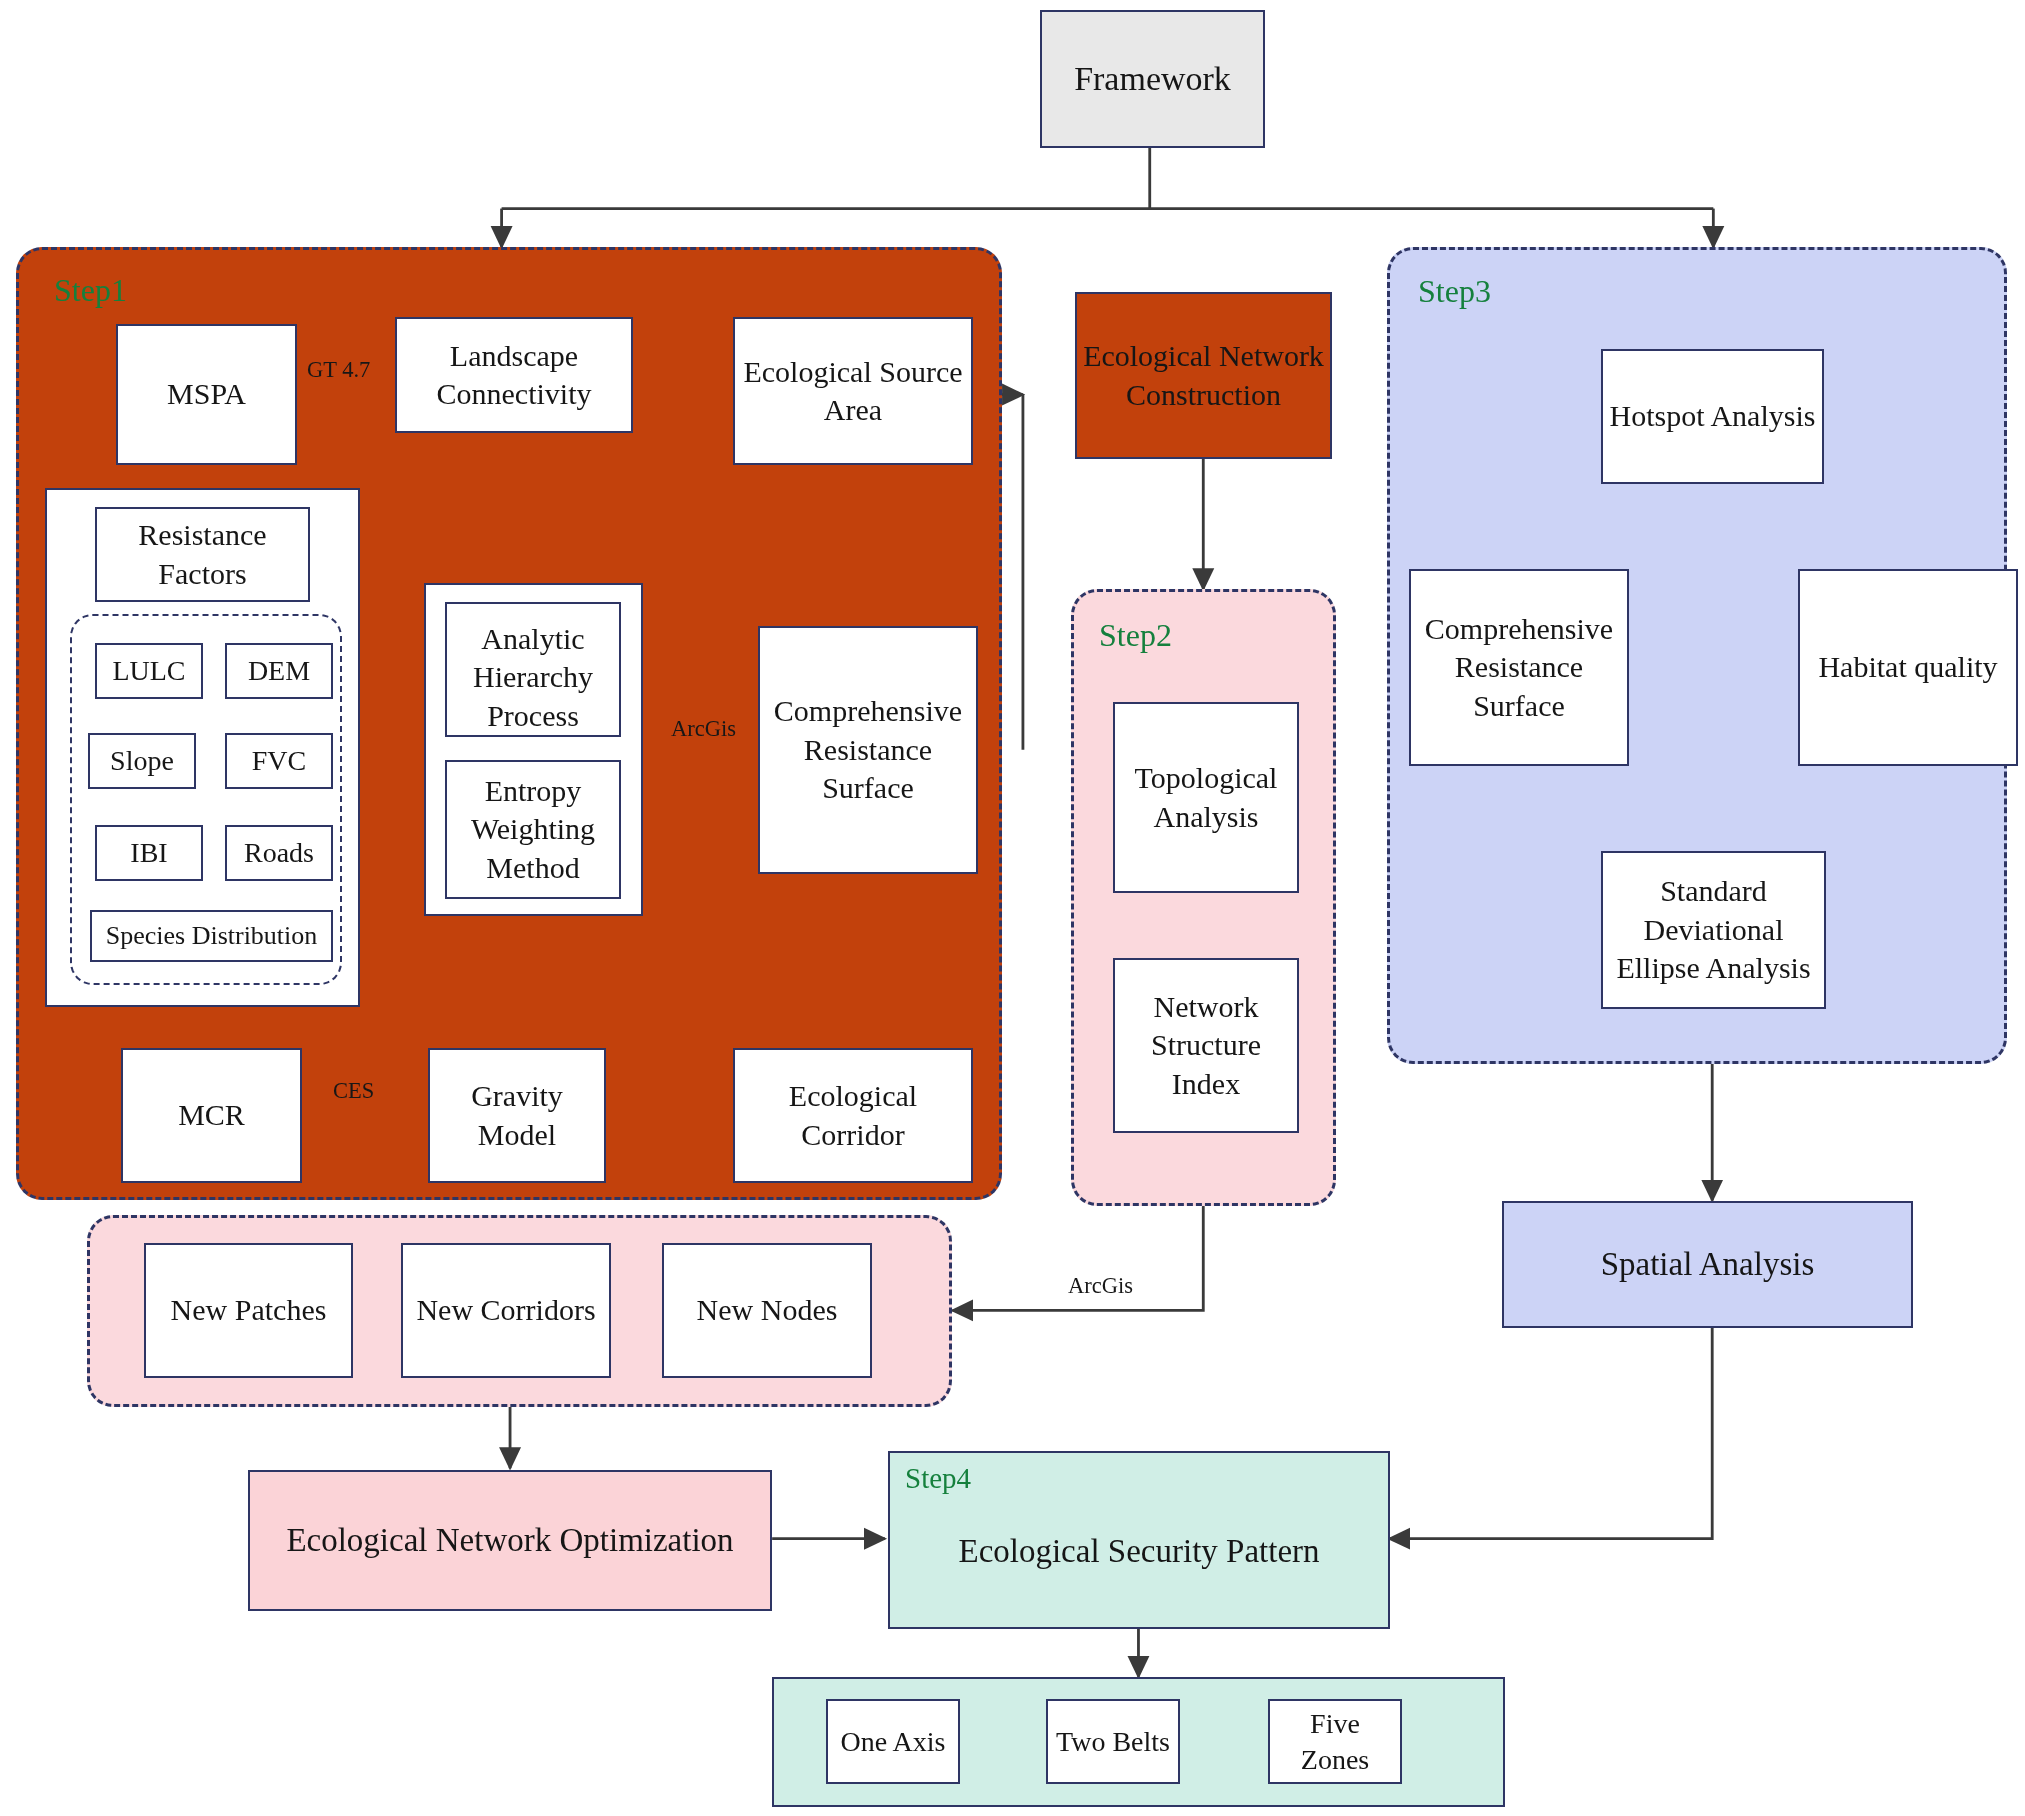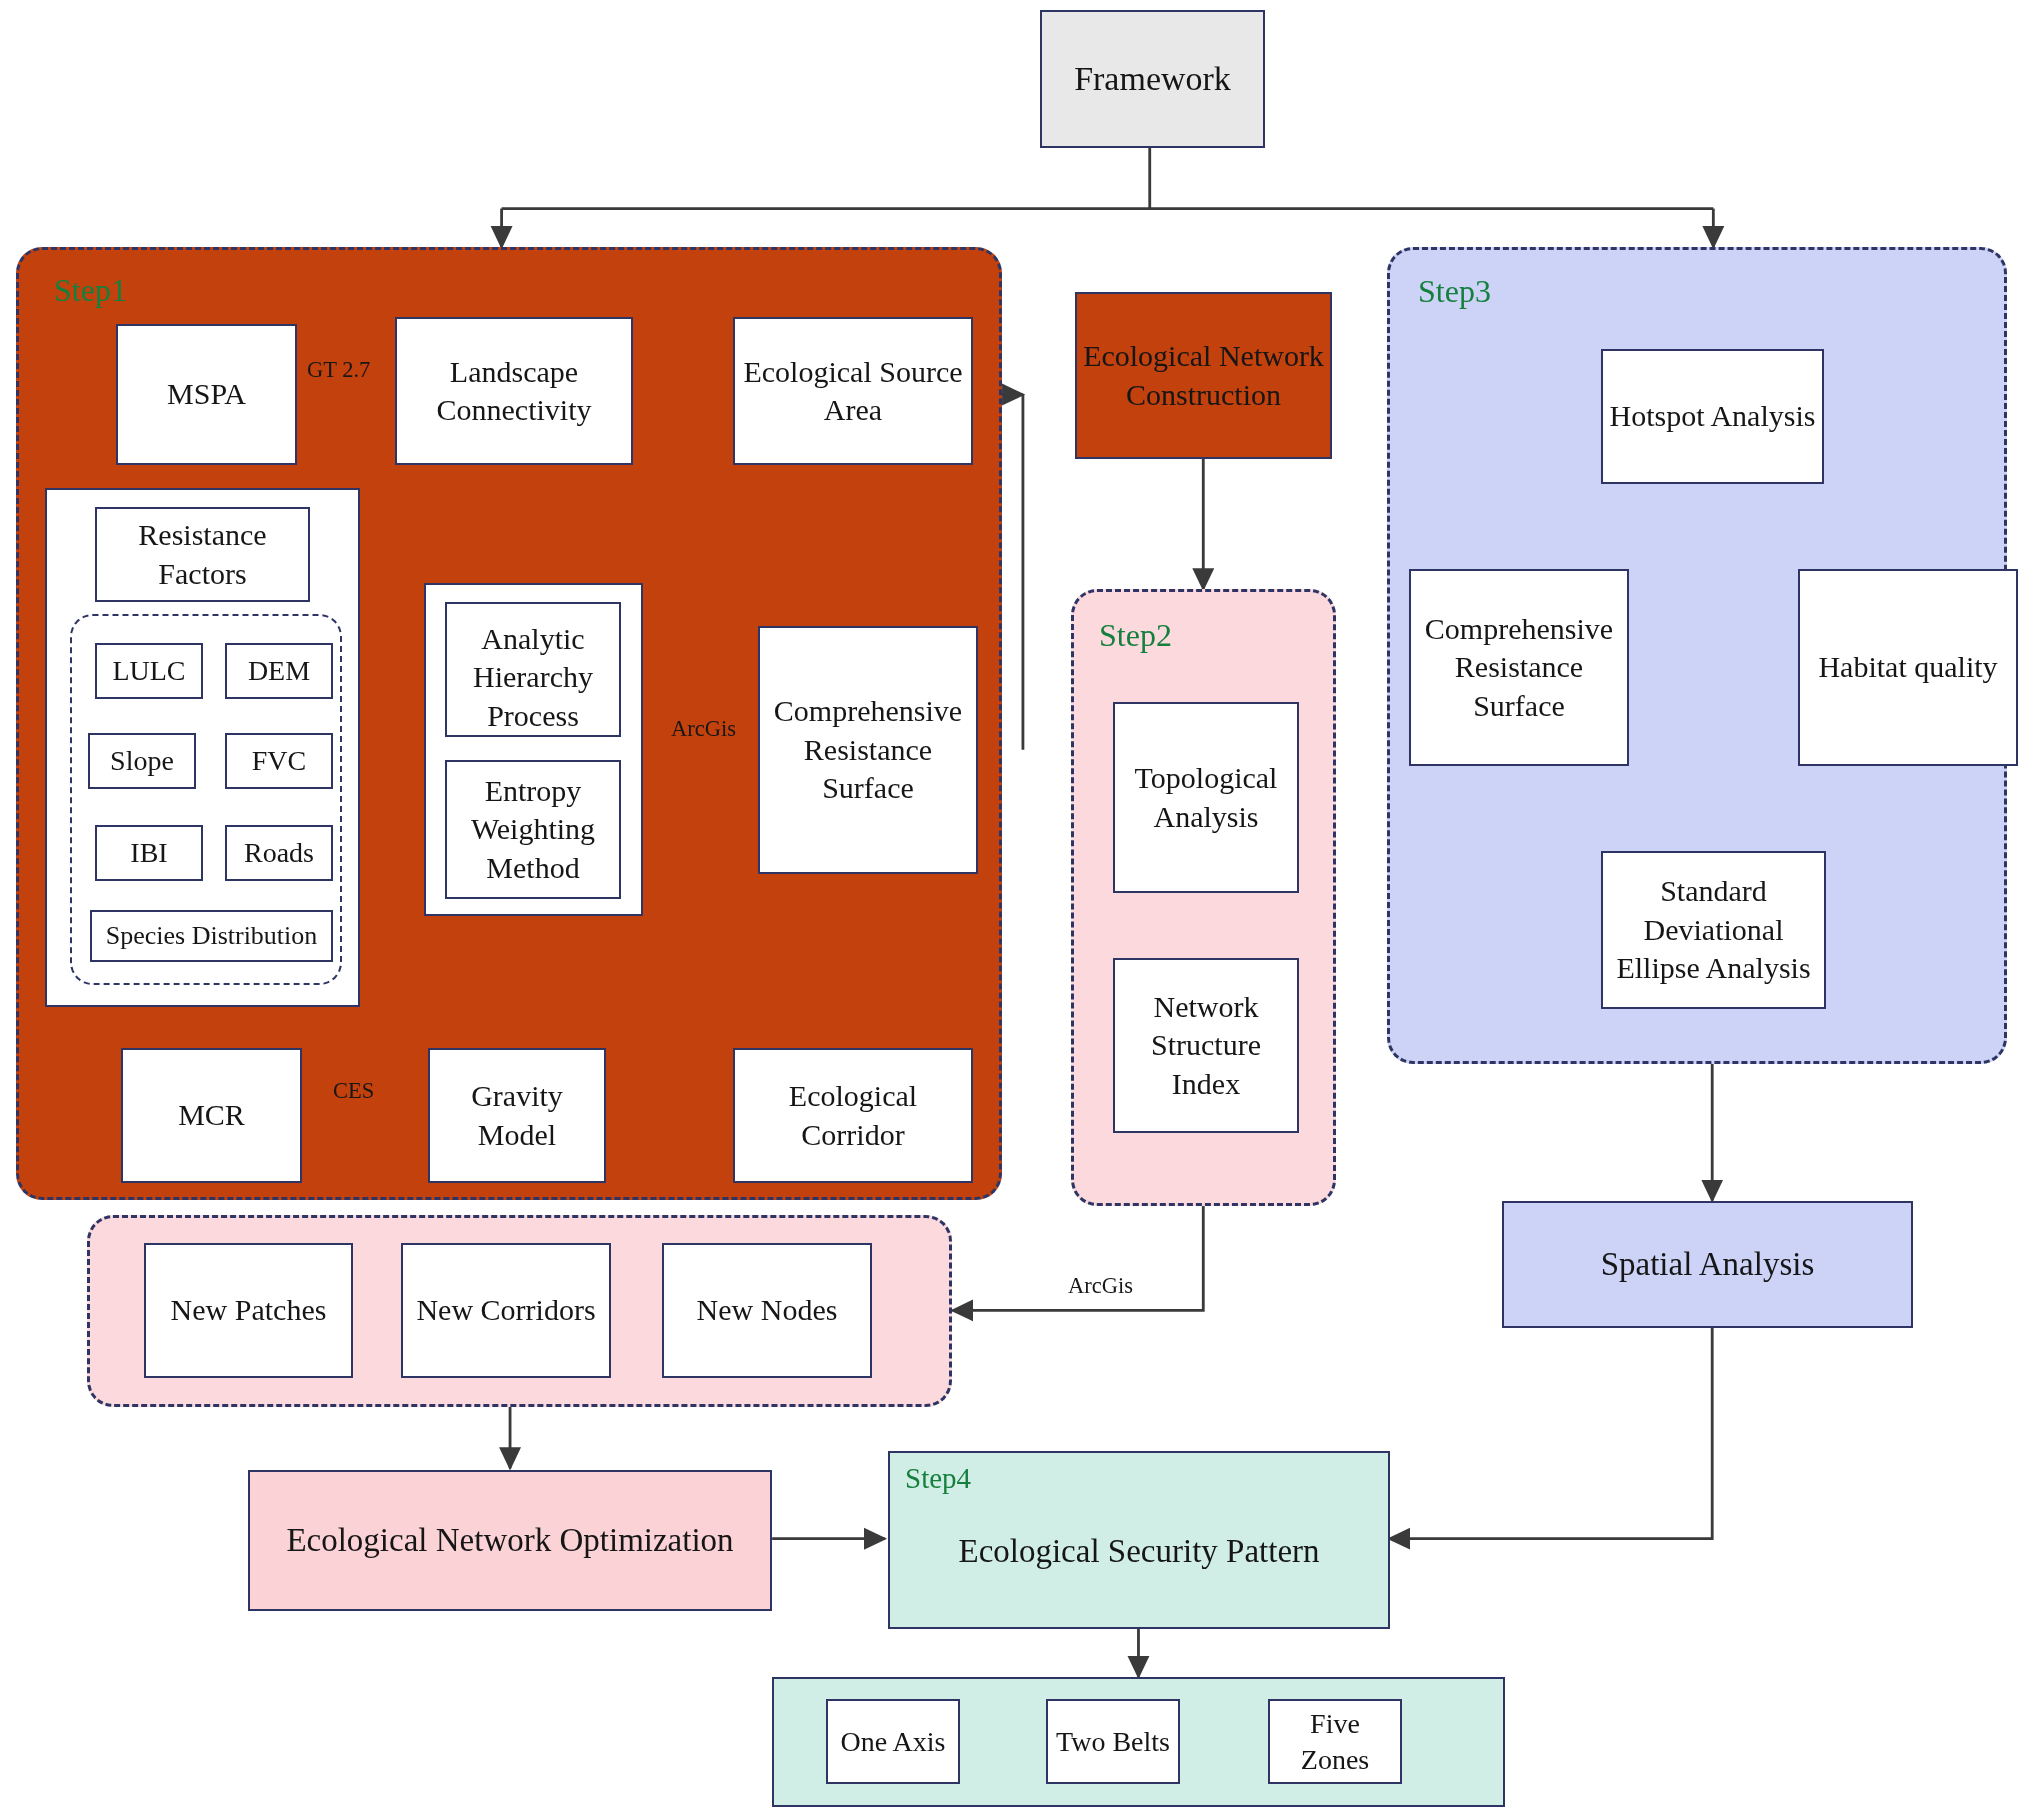--- a/index.html
+++ b/index.html
@@ -111,23 +111,23 @@
   <div class="box fill-grey" style="left:1040px;top:10px;width:225px;height:138px;">
     <span class="t fs60">Framework</span>
   </div>
 
   <div class="step fill-orange" style="left:16px;top:247px;width:986px;height:953px;"></div>
   <div class="step-label" style="left:54px;top:274px;">Step1</div>
 
   <div class="box fill-white" style="left:116px;top:324px;width:181px;height:141px;">
     <span class="t fs54">MSPA</span>
   </div>
-  <div class="edge-label" style="left:307px;top:357px;">GT 2.7</div>
-
-  <div class="box fill-white" style="left:395px;top:317px;width:238px;height:148px;">
+  <div class="edge-label" style="left:307px;top:357px;">GT 4.7</div>
+
+  <div class="box fill-white" style="left:395px;top:317px;width:238px;height:116px;">
     <span class="t fs54">Landscape Connectivity</span>
   </div>
 
   <div class="box fill-white" style="left:733px;top:317px;width:240px;height:148px;">
     <span class="t fs54">Ecological Source Area</span>
   </div>
 
   <div class="frame" style="left:45px;top:488px;width:315px;height:519px;"></div>
 
   <div class="box fill-white" style="left:95px;top:507px;width:215px;height:95px;">

